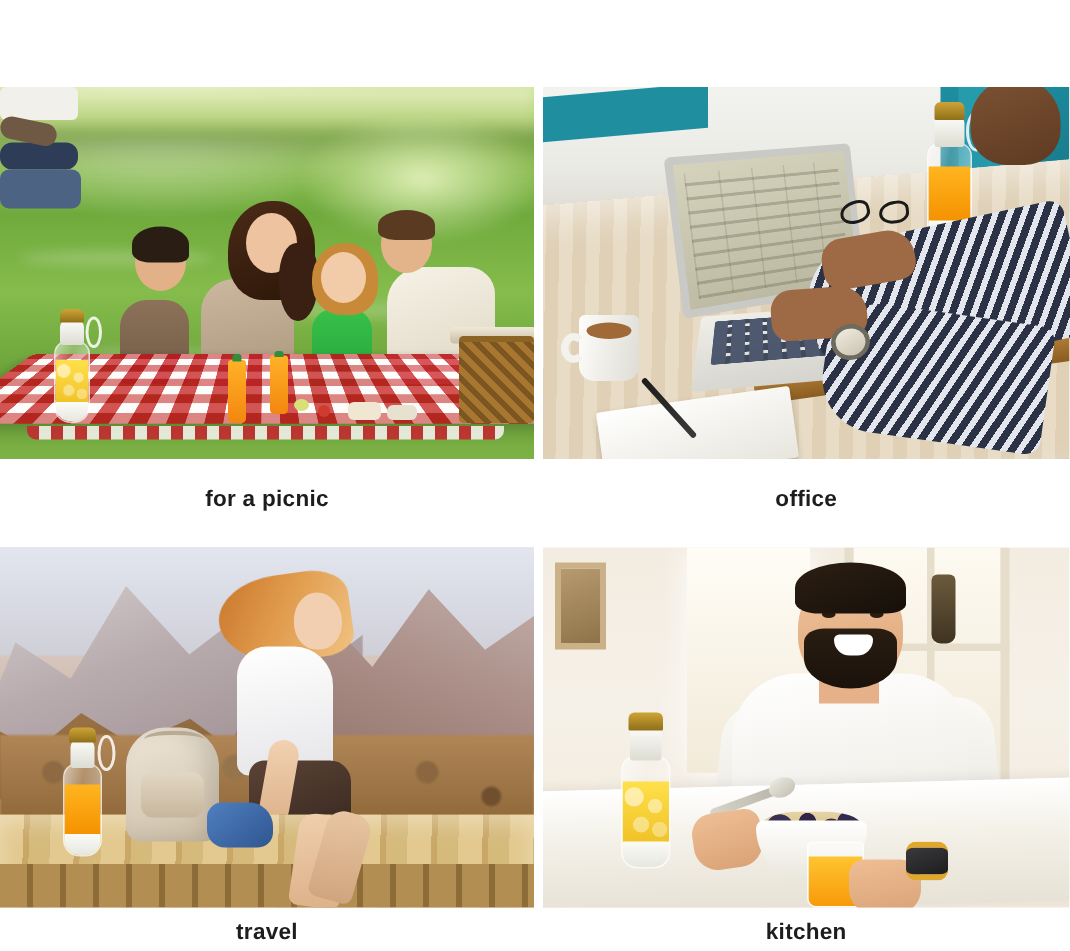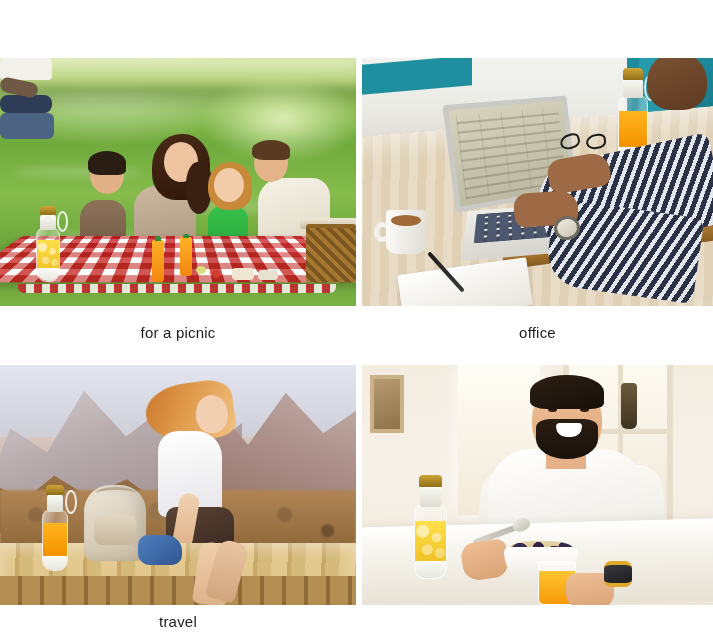--- a/index.html
+++ b/index.html
@@ -40,20 +40,21 @@
     transform: translateX(-4px);
     white-space: nowrap;
   }
 
   
   .grid {
     position: absolute;
     left: 0; top: 45px;
     width: 713px;
     height: 524px;
+    font-weight: bold;
   }
   .cell { position: absolute; }
   .cell-tl { left: 0;   top: 13px;  width: 356px; height: 248px; }
   .cell-tr { left: 362px; top: 13px;  width: 351px; height: 248px; }
   .cell-bl { left: 0;   top: 320px; width: 356px; height: 240px; }
   .cell-br { left: 362px; top: 320px; width: 351px; height: 240px; }
 
   .photo {
     position: relative;
     width: 100%;
@@ -714,16 +715,17 @@
 
         <div class="bottle b-kitchen">
           <div class="bdy">
               <div class="fill fill-pine"></div>
               <div class="base"></div>
             </div>
           <div class="neck"></div>
           <div class="cap"></div>
         </div>
       </div>
+      <div class="caption cap-br">kitchen</div>
     </div>
 
   </div>
 </div>
 
 </body></html>

